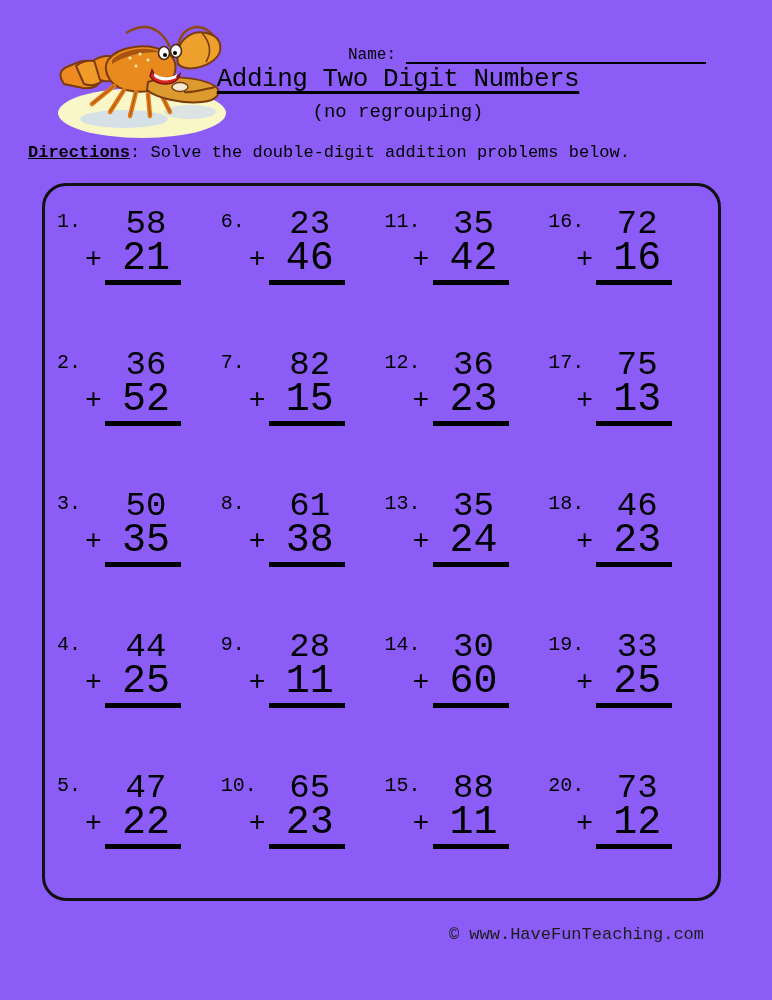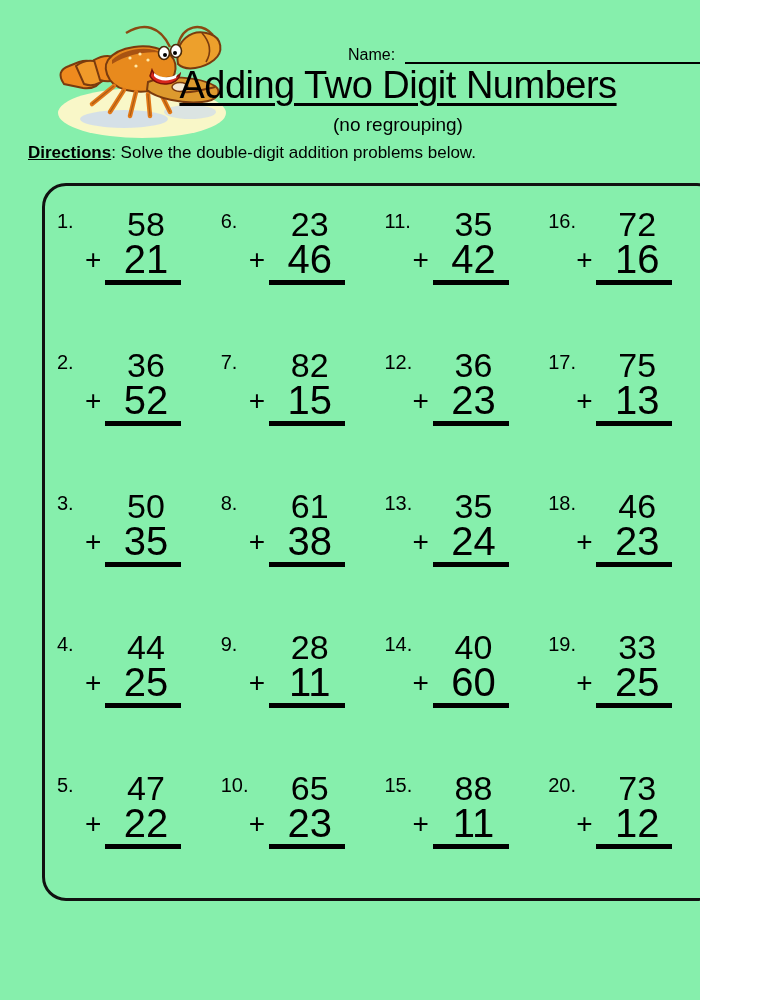--- a/index.html
+++ b/index.html
@@ -1,34 +1,34 @@
 <!DOCTYPE html>
 <html><head>
 <meta charset="utf-8">
 <style>
   html,body{margin:0;padding:0;background:#ffffff;}
   .page{
     position:relative;
-    width:700px;height:1000px;
-    background:#86efac;
-    font-family:Liberation Sans, sans-serif;
+    width:772px;height:1000px;
+    background:#8b5cf6;
+    font-family:Liberation Mono, monospace;
     color:#000;
     overflow:hidden;
   }
   
   .lobster{position:absolute;left:52px;top:20px;width:178px;height:120px;}
   .name-row{
     position:absolute;left:348px;top:44px;width:358px;
     display:flex;align-items:flex-end;gap:10px;
     font-size:16px;
   }
   .name-line{flex:1;border-bottom:2px solid #000;height:18px;}
   .title-wrap{position:absolute;left:24px;top:64px;width:748px;text-align:center;}
   .title{
-    font-size:38px;letter-spacing:-0.5px;
+    font-size:26px;letter-spacing:-0.5px;
     text-decoration:underline;
     text-decoration-thickness:2.5px;
     text-underline-offset:5px;
   }
   .subtitle{font-size:19px;margin-top:7px;}
   .directions{position:absolute;left:28px;top:143px;font-size:17px;}
   .directions b{text-decoration:underline;}
   
   .pbox{
     position:absolute;left:42px;top:183px;
@@ -285,21 +285,21 @@
         <span class="plus">+</span>
         <span class="bnum">11</span>
       </div>
       <div class="ansline"></div>
     </div>
   </div>
 
   <div class="cell">
     <span class="pn">14.</span>
     <div class="work">
-      <div class="top-num">40</div>
+      <div class="top-num">30</div>
       <div class="brow">
         <span class="plus">+</span>
         <span class="bnum">60</span>
       </div>
       <div class="ansline"></div>
     </div>
   </div>
 
   <div class="cell">
     <span class="pn">19.</span>
@@ -356,13 +356,14 @@
       <div class="brow">
         <span class="plus">+</span>
         <span class="bnum">12</span>
       </div>
       <div class="ansline"></div>
     </div>
   </div>
 </div>
   </div>
 
+  <div class="footer">© www.HaveFunTeaching.com</div>
 </div>
 
 </body></html>

